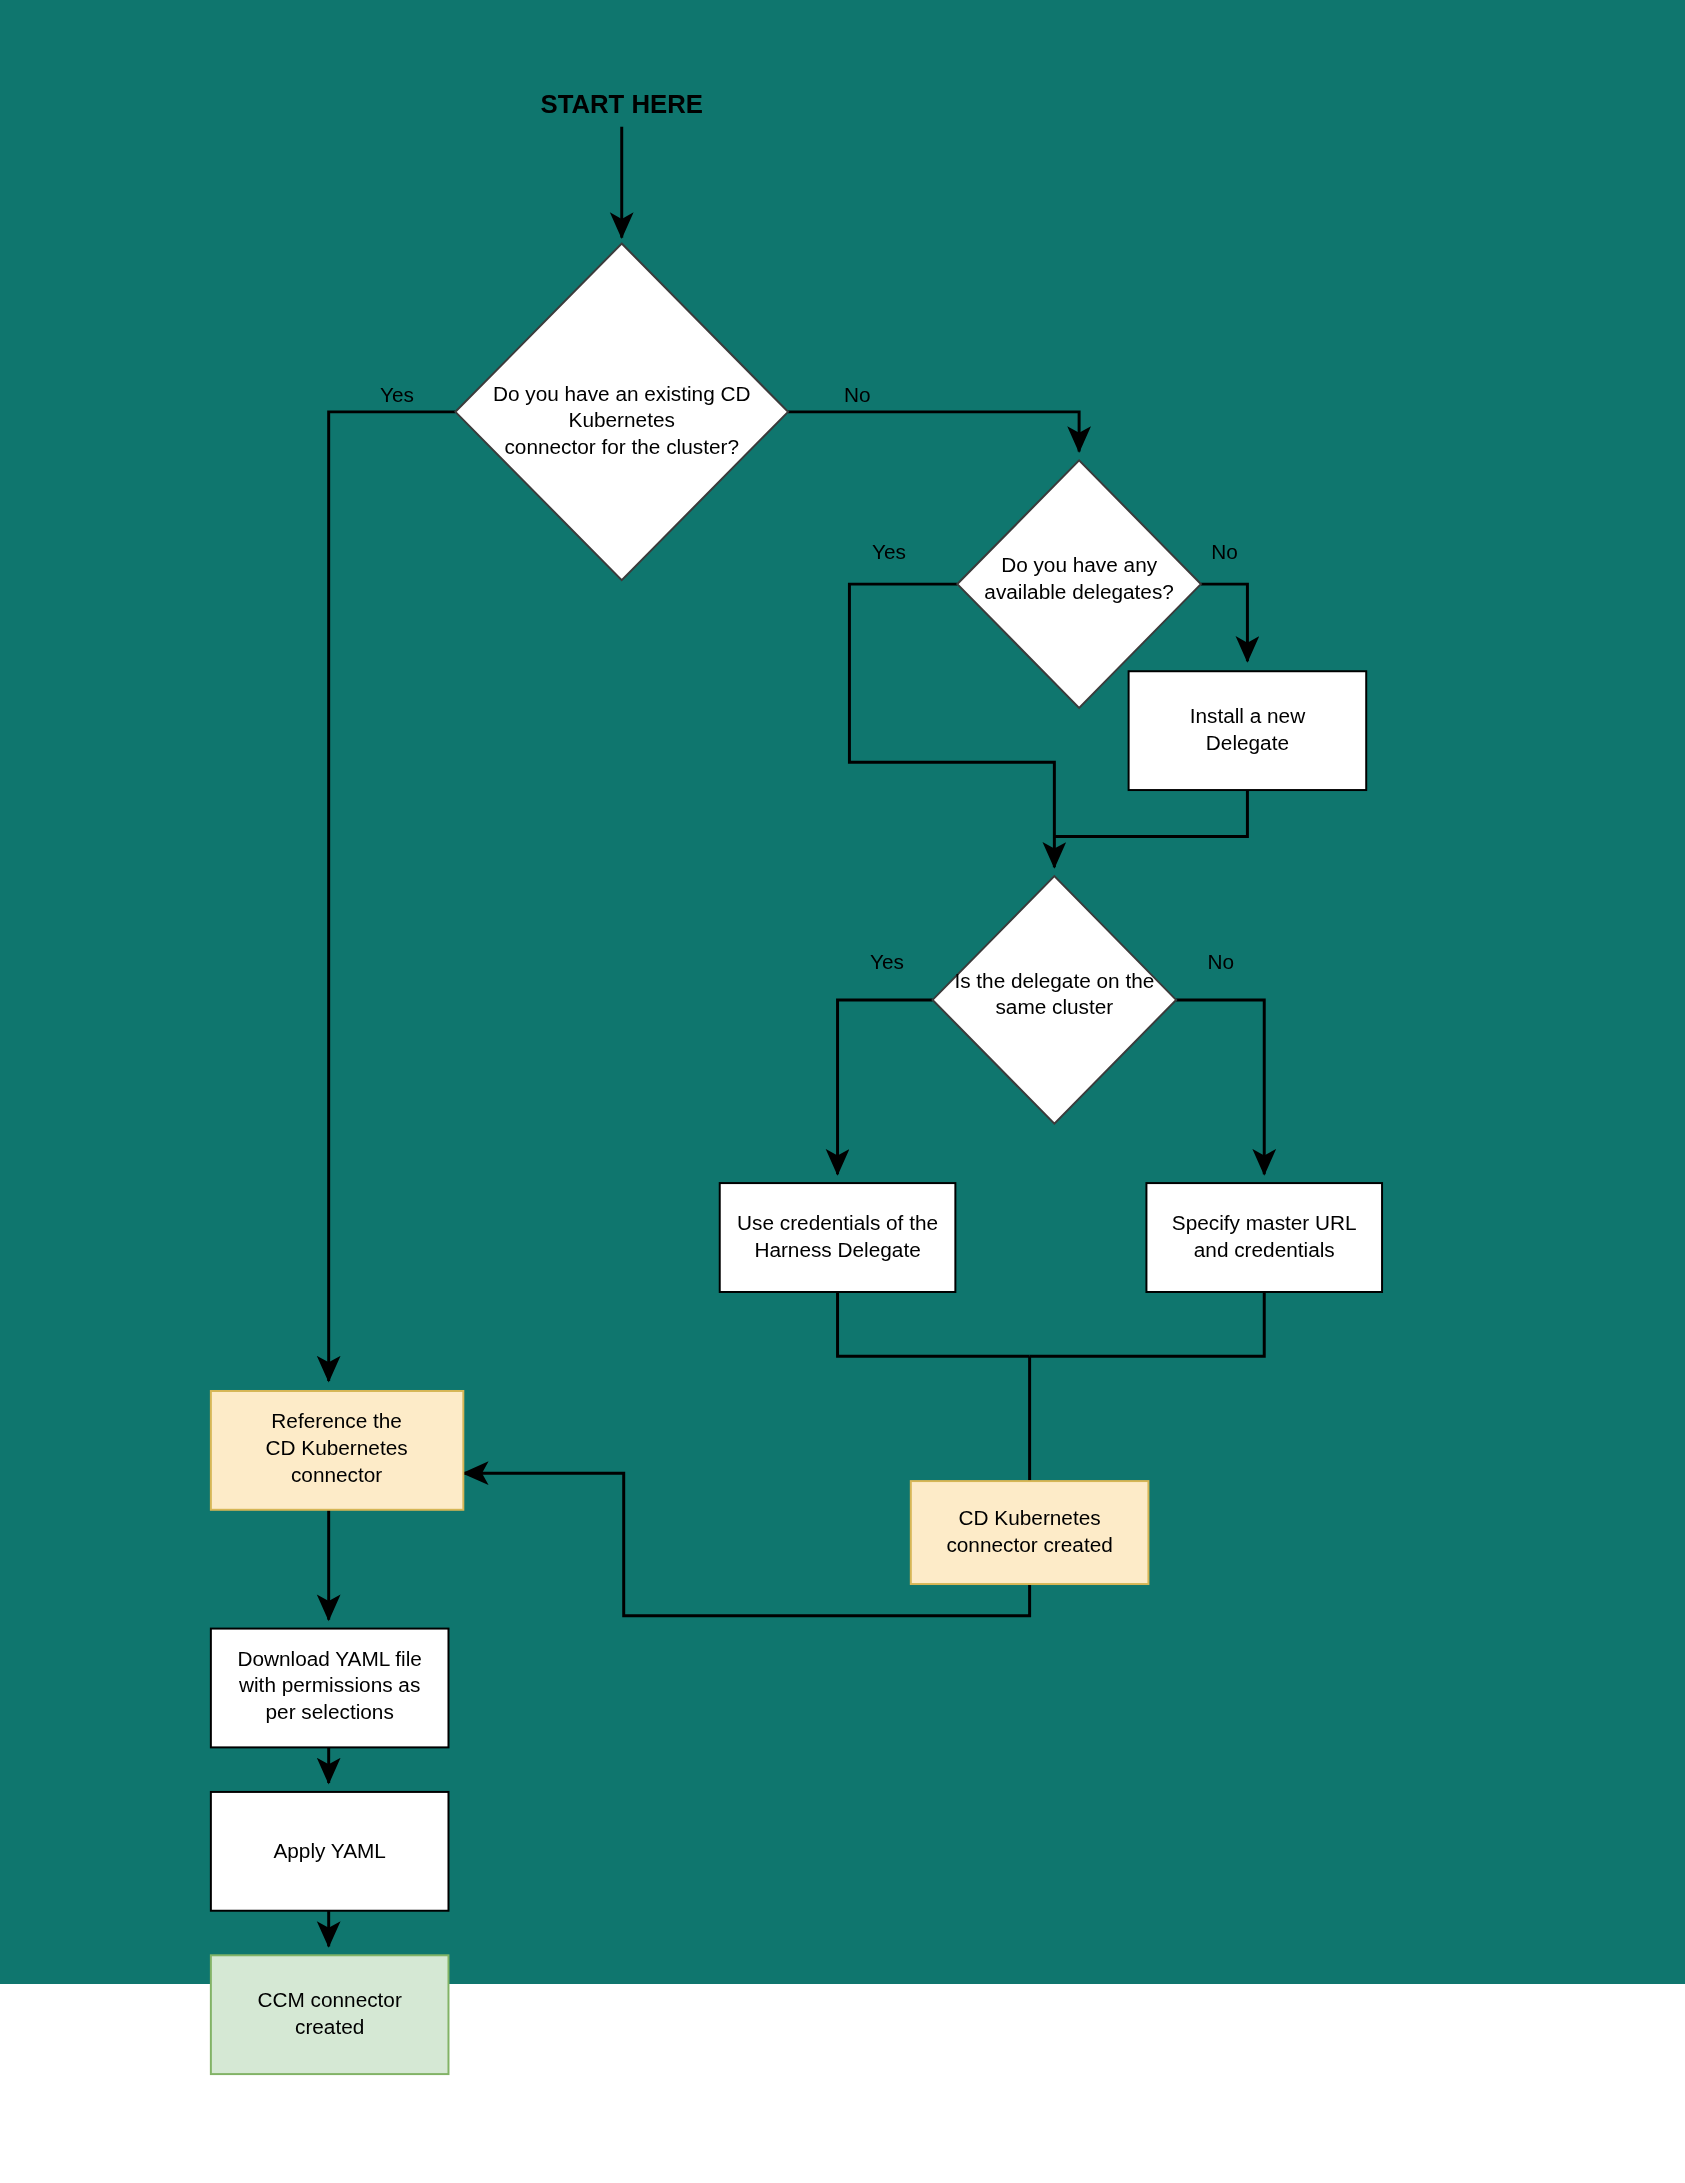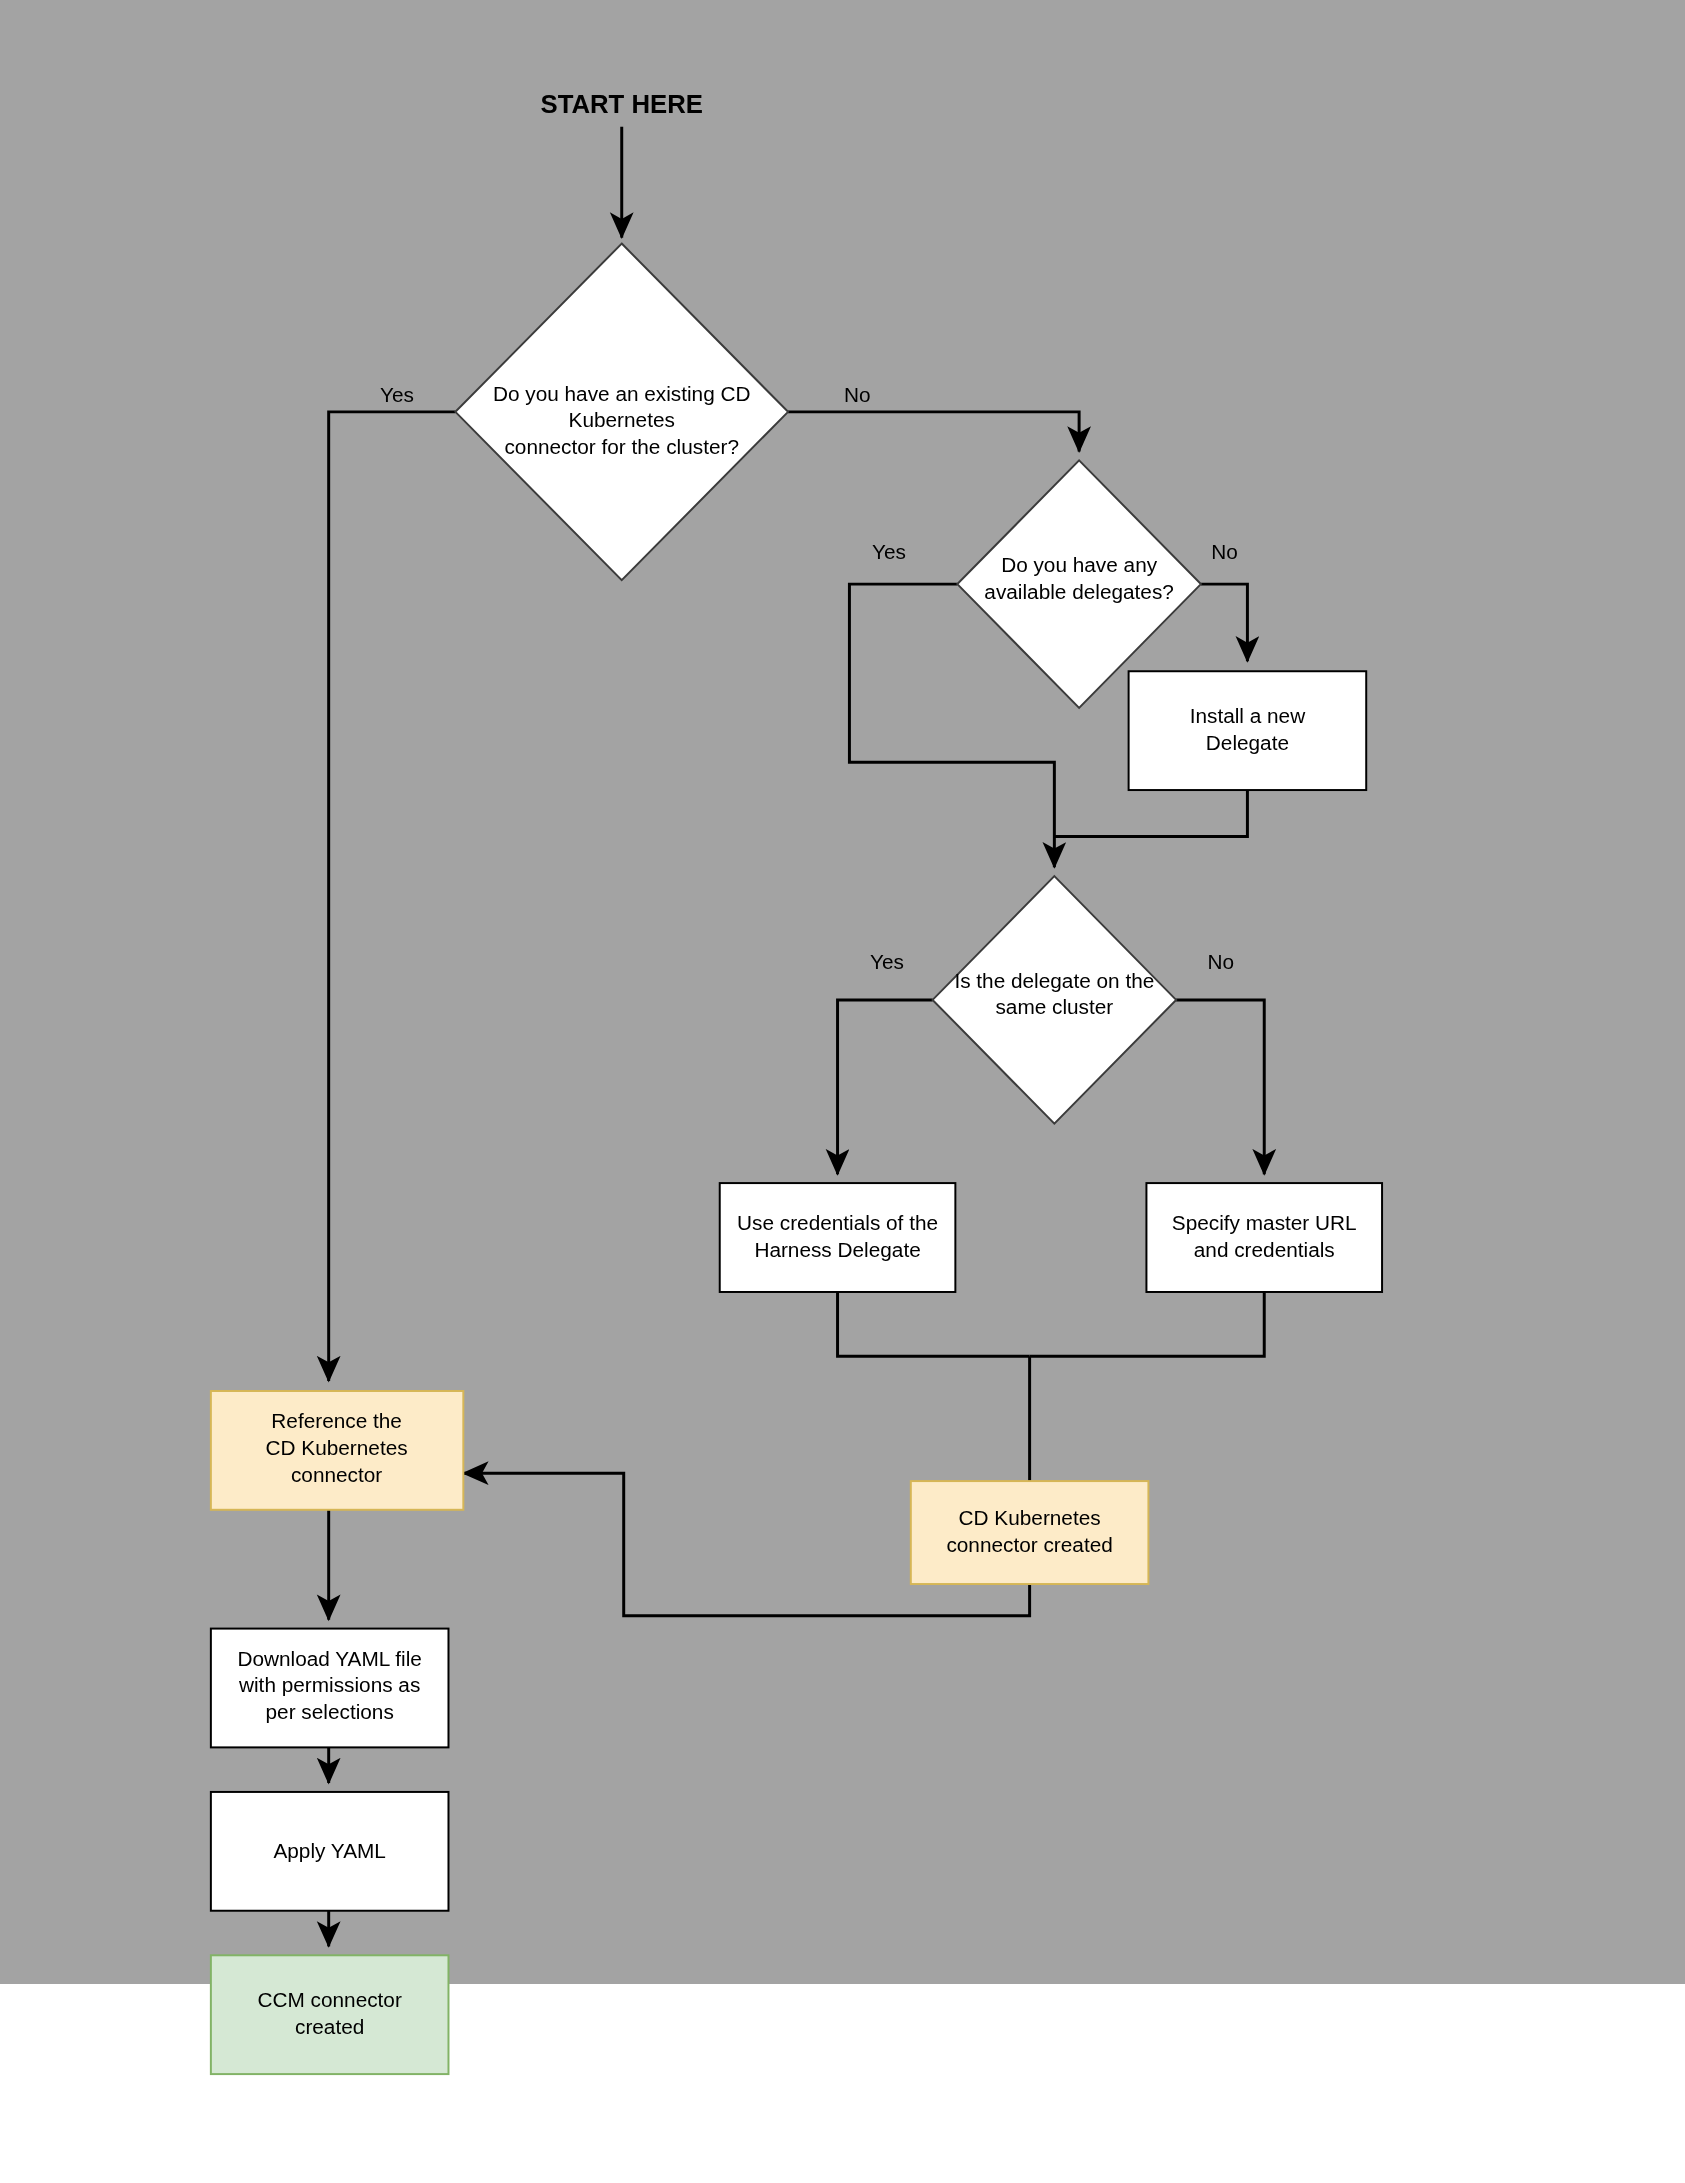--- a/index.html
+++ b/index.html
@@ -10,21 +10,21 @@
   body {
     width: 1685px;
     height: 2184px;
     font-family: "Liberation Sans", sans-serif;
     overflow: hidden;
   }
   #flow-root {
     position: relative;
     width: 1685px;
     height: 1984px;
-    background: #a3a3a3;
+    background: #0f766e;
   }
   svg#flow-svg {
     position: absolute;
     top: 0;
     left: 0;
     width: 1685px;
     height: 2184px;
     display: block;
   }
   .node-shape {

